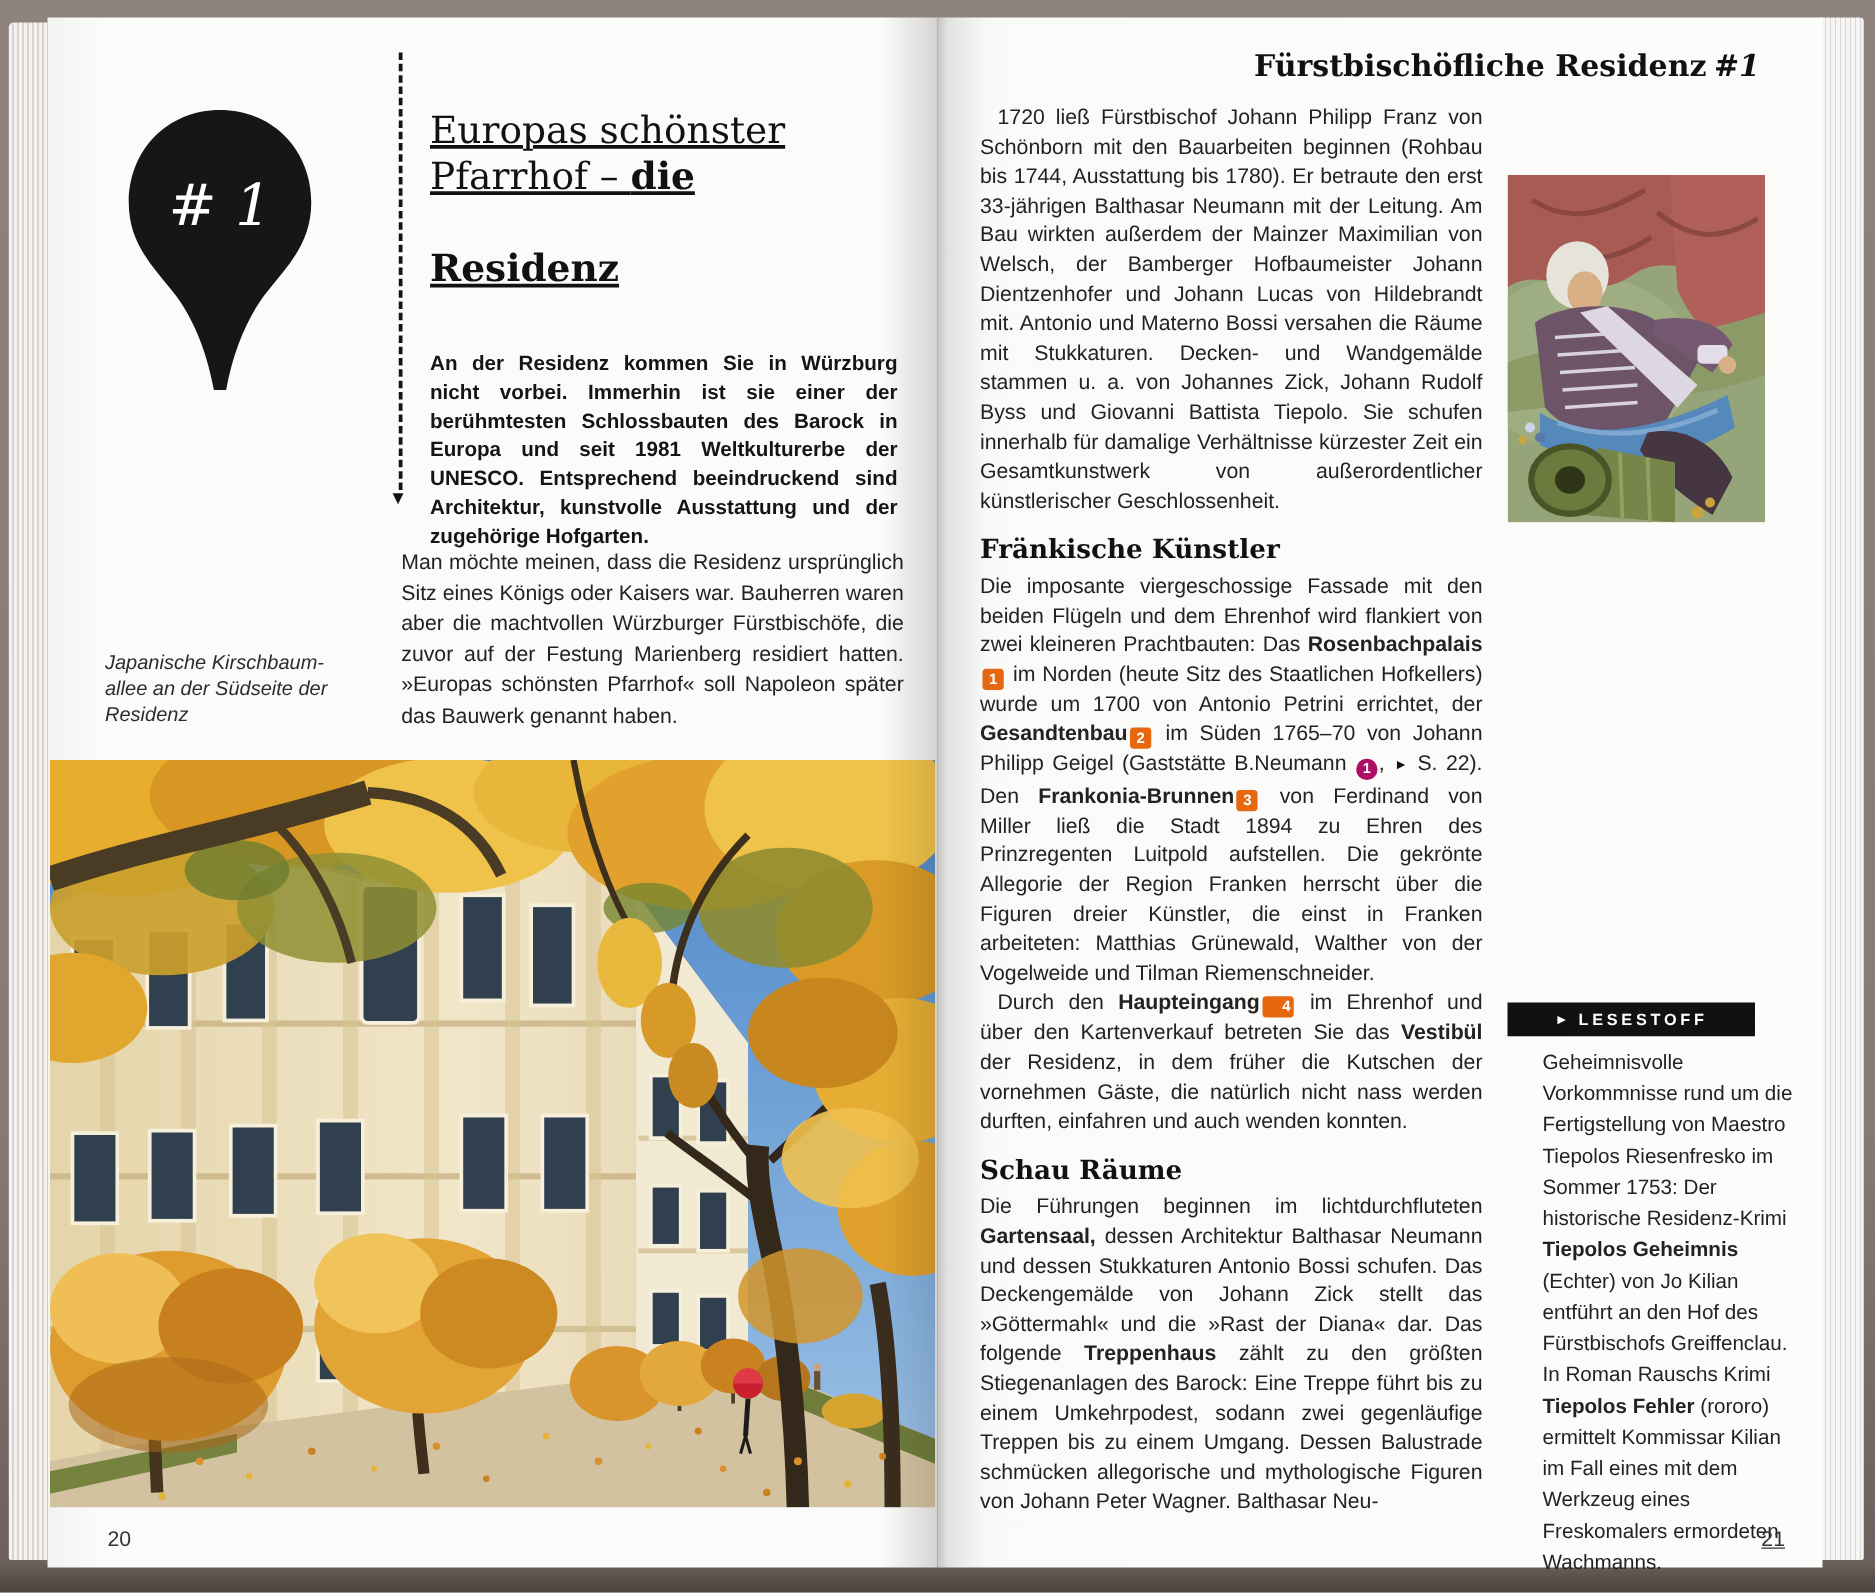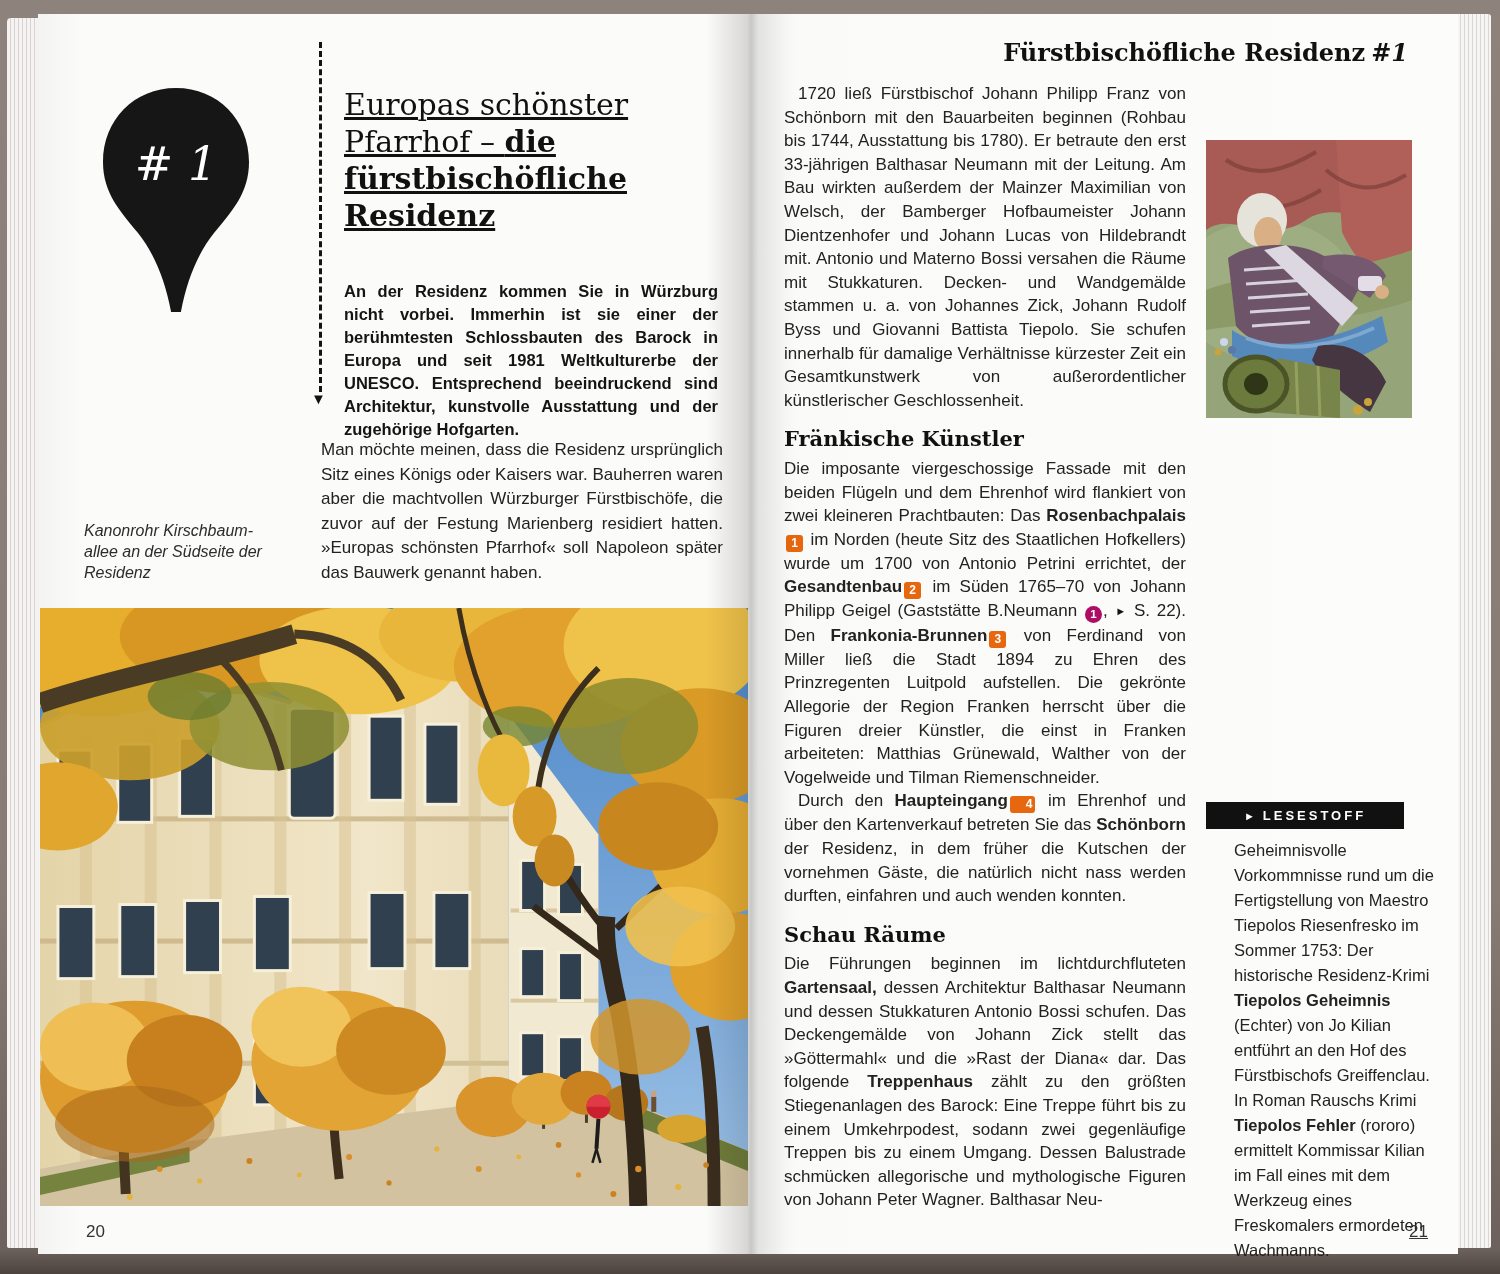--- a/index.html
+++ b/index.html
@@ -127,27 +127,27 @@
   <div class="pin-wrap">
     <svg viewBox="0 0 152 226">
       <path d="M76,2 C34,2 3,34 3,76 c0,31 17,49 35,71 c16,20 28,48 34,84 c1,6 7,6 8,0 c6-36 18-64 34-84 c18-22 35-40 35-71 C149,34 118,2 76,2 Z" fill="#161616"></path>
       <text x="76" y="94" text-anchor="middle" fill="#ffffff" font-family="DejaVu Serif, serif" font-style="italic" font-size="46"># 1</text>
     </svg>
   </div>
 
   <div class="dotted-line"></div>
   <div class="dotted-arrow">▼</div>
 
-  <div class="headline">Europas schönster<br>Pfarrhof – <b>die</b><br><b>fürstbischöfliche</b><br><b>Residenz</b></div>
+  <div class="headline">Europas schönster<br>Pfarrhof – <b>die</b><br><br><b>Residenz</b></div>
 
   <p class="intro">An der Residenz kommen Sie in Würzburg nicht vorbei. Immerhin ist sie einer der berühmtesten Schlossbauten des Barock in Europa und seit 1981 Weltkulturerbe der UNESCO. Entsprechend beeindruckend sind Architektur, kunstvolle Ausstattung und der zugehörige Hofgarten.</p>
 
   <p class="body-col">Man möchte meinen, dass die Residenz ursprünglich Sitz eines Königs oder Kaisers war. Bauherren waren aber die machtvollen Würzburger Fürstbischöfe, die zuvor auf der Festung Marienberg residiert hatten. »Europas schönsten Pfarrhof« soll Napoleon später das Bauwerk genannt haben.</p>
 
-  <div class="photo-caption">Kanonrohr Kirschbaum-
+  <div class="photo-caption">Japanische Kirschbaum-
 allee an der Südseite der
 Residenz</div>
 
   <div class="photo-frame">
     <svg viewBox="0 0 710 597" preserveAspectRatio="none">
       <defs>
         <linearGradient id="sky" x1="0" y1="0" x2="0" y2="1">
           <stop offset="0" stop-color="#4c86c8"></stop>
             <stop offset="1" stop-color="#9dc2e6"></stop>
         </linearGradient>
@@ -310,21 +310,21 @@
 <div class="page page-right">
 
   <div class="rp-header">
     <span>Fürstbischöfliche Residenz</span><span class="hashnum">#1</span>
   </div>
 
   <div class="main-col">
     <p class="indent">1720 ließ Fürstbischof Johann Philipp Franz von Schönborn mit den Bauarbeiten beginnen (Rohbau bis 1744, Ausstattung bis 1780). Er betraute den erst 33-jährigen Balthasar Neumann mit der Leitung. Am Bau wirkten außerdem der Mainzer Maximilian von Welsch, der Bamberger Hofbaumeister Johann Dientzenhofer und Johann Lucas von Hildebrandt mit. Antonio und Materno Bossi versahen die Räume mit Stukkaturen. Decken- und Wandgemälde stammen u. a. von Johannes Zick, Johann Rudolf Byss und Giovanni Battista Tiepolo. Sie schufen innerhalb für damalige Verhältnisse kürzester Zeit ein Gesamtkunstwerk von außerordentlicher künstlerischer Geschlossenheit.</p>
     <h3>Fränkische Künstler</h3>
     <p>Die imposante viergeschossige Fassade mit den beiden Flügeln und dem Ehrenhof wird flankiert von zwei kleineren Prachtbauten: Das <b>Rosenbachpalais</b><span class="sq">1</span> im Norden (heute Sitz des Staatlichen Hofkellers) wurde um 1700 von Antonio Petrini errichtet, der <b>Gesandtenbau</b><span class="sq">2</span> im Süden 1765–70 von Johann Philipp Geigel (Gaststätte B.Neumann <span class="ci">1</span>, <span class="ar">►</span> S. 22). Den <b>Frankonia-Brunnen</b><span class="sq">3</span> von Ferdinand von Miller ließ die Stadt 1894 zu Ehren des Prinzregenten Luitpold aufstellen. Die gekrönte Allegorie der Region Franken herrscht über die Figuren dreier Künstler, die einst in Franken arbeiteten: Matthias Grünewald, Walther von der Vogelweide und Tilman Riemenschneider.</p>
-    <p class="indent">Durch den <b>Haupteingang</b><span class="sq">4</span> im Ehrenhof und über den Kartenverkauf betreten Sie das <b>Schönborn</b> der Residenz, in dem früher die Kutschen der vornehmen Gäste, die natürlich nicht nass werden durften, einfahren und auch wenden konnten.</p>
+    <p class="indent">Durch den <b>Haupteingang</b><span class="sq">4</span> im Ehrenhof und über den Kartenverkauf betreten Sie das <b>Vestibül</b> der Residenz, in dem früher die Kutschen der vornehmen Gäste, die natürlich nicht nass werden durften, einfahren und auch wenden konnten.</p>
     <h3>Schau Räume</h3>
     <p>Die Führungen beginnen im lichtdurchfluteten <b>Gartensaal,</b> dessen Architektur Balthasar Neumann und dessen Stukkaturen Antonio Bossi schufen. Das Deckengemälde von Johann Zick stellt das »Göttermahl« und die »Rast der Diana« dar. Das folgende <b>Treppenhaus</b> zählt zu den größten Stiegenanlagen des Barock: Eine Treppe führt bis zu einem Umkehrpodest, sodann zwei gegenläufige Treppen bis zu einem Umgang. Dessen Balustrade schmücken allegorische und mythologische Figuren von Johann Peter Wagner. Balthasar Neu-</p>
   </div>
 
   <div class="fresco-frame">
     <svg viewBox="0 0 206 278" preserveAspectRatio="none">
       <rect width="206" height="278" fill="#96a47a"></rect>
       <ellipse cx="60" cy="150" rx="90" ry="70" fill="#a2b086" opacity="0.7"></ellipse>
       <path d="M0,0 H206 V66 C170,92 130,58 100,80 C62,106 26,70 0,90 Z" fill="#a85a54"></path>
       <path d="M130,0 H206 V140 C172,150 148,118 136,92 Z" fill="#b06058"></path>

